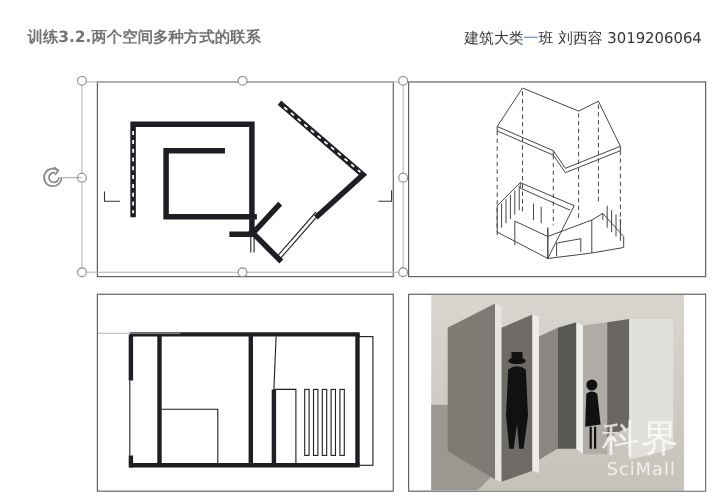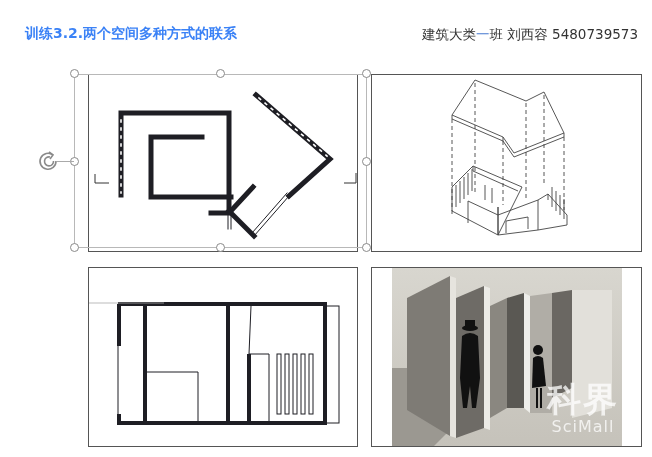--- a/index.html
+++ b/index.html
@@ -1,39 +1,39 @@
 <!DOCTYPE html>
 <html><head>
 <meta charset="utf-8">
 <style>
   html,body{margin:0;padding:0;background:#fff;}
   body{width:652px;height:457px;position:relative;overflow:hidden;font-family:"DejaVu Sans","Liberation Sans",sans-serif;}
-  .title{position:absolute;left:25px;top:25px;font-size:14px;font-weight:bold;color:#3b82f6;letter-spacing:0px;}
+  .title{position:absolute;left:25px;top:25px;font-size:14px;font-weight:bold;color:#737373;letter-spacing:0px;}
   .author{position:absolute;right:14px;top:26px;font-size:13.5px;color:#333;}
   .author .dash{color:#4a7bd0;}
   .frame{position:absolute;background:#fff;border:1px solid #555;box-sizing:border-box;overflow:hidden;}
   .f1{left:88px;top:74px;width:270px;height:178px;}
   .f2{left:371px;top:74px;width:271px;height:178px;}
   .f3{left:88px;top:267px;width:270px;height:180px;}
   .f4{left:371px;top:267px;width:271px;height:180px;}
   .sel{position:absolute;left:74px;top:74px;width:293px;height:174px;border:1px solid #b8b8b8;box-sizing:border-box;pointer-events:none;}
   .handle{position:absolute;width:9px;height:9px;border:1.5px solid #8a8a8a;border-radius:50%;background:#fff;box-sizing:border-box;}
   .rot{position:absolute;left:38px;top:150px;width:22px;height:22px;}
   .rotline{position:absolute;left:57px;top:161px;width:17px;height:1px;background:#aaa;}
   svg{display:block;}
   .wm{position:absolute;right:22px;bottom:10px;color:rgba(255,255,255,0.75);text-align:center;}
-  .wm .big{font-size:34px;font-weight:bold;line-height:36px;letter-spacing:2px;}
+  .wm .big{font-size:34px;font-weight:normal;line-height:36px;letter-spacing:2px;}
   .wm .small{font-size:16px;letter-spacing:1px;}
 </style>
 </head>
 <body>
 
 <div class="title">训练3.2.两个空间多种方式的联系</div>
 <div class="author">
-  <span>建筑大类</span><span class="dash">一</span><span>班 刘西容 5480739573</span>
+  <span>建筑大类</span><span class="dash">一</span><span>班 刘西容 3019206064</span>
 </div>
 
 <div class="frame f1">
   <svg width="270" height="178" viewBox="0 0 270 178">
     <g stroke="#1e1e24" fill="none" stroke-linecap="square">
 
       <polyline points="32,120 32,38 140,38 140,136" stroke-width="5"></polyline>
 
       <line x1="32" y1="45" x2="32" y2="118" stroke="#fff" stroke-width="1.6" stroke-dasharray="2,6"></line>
 

